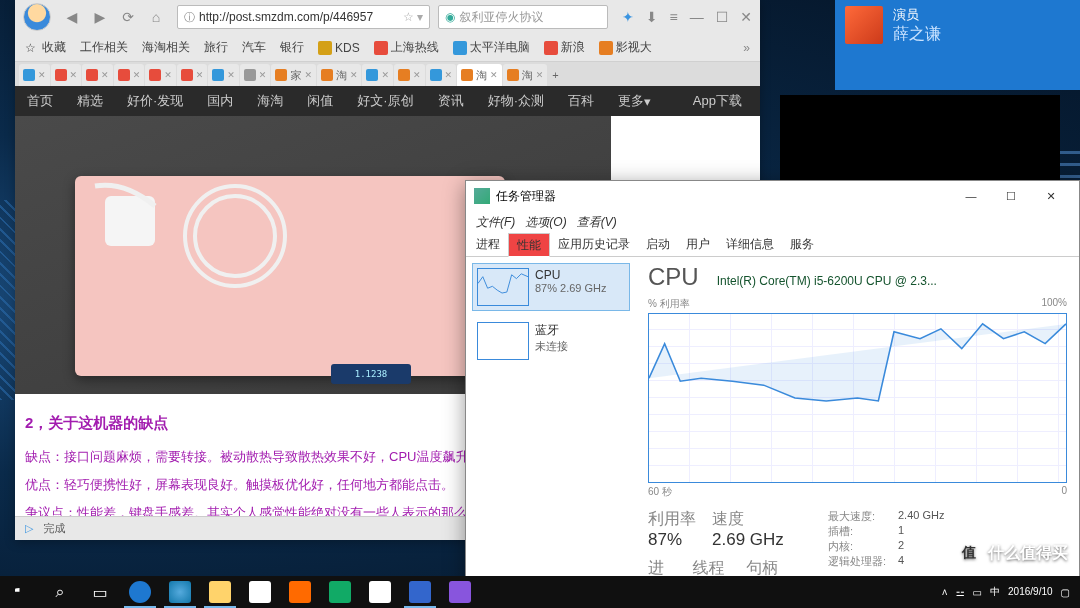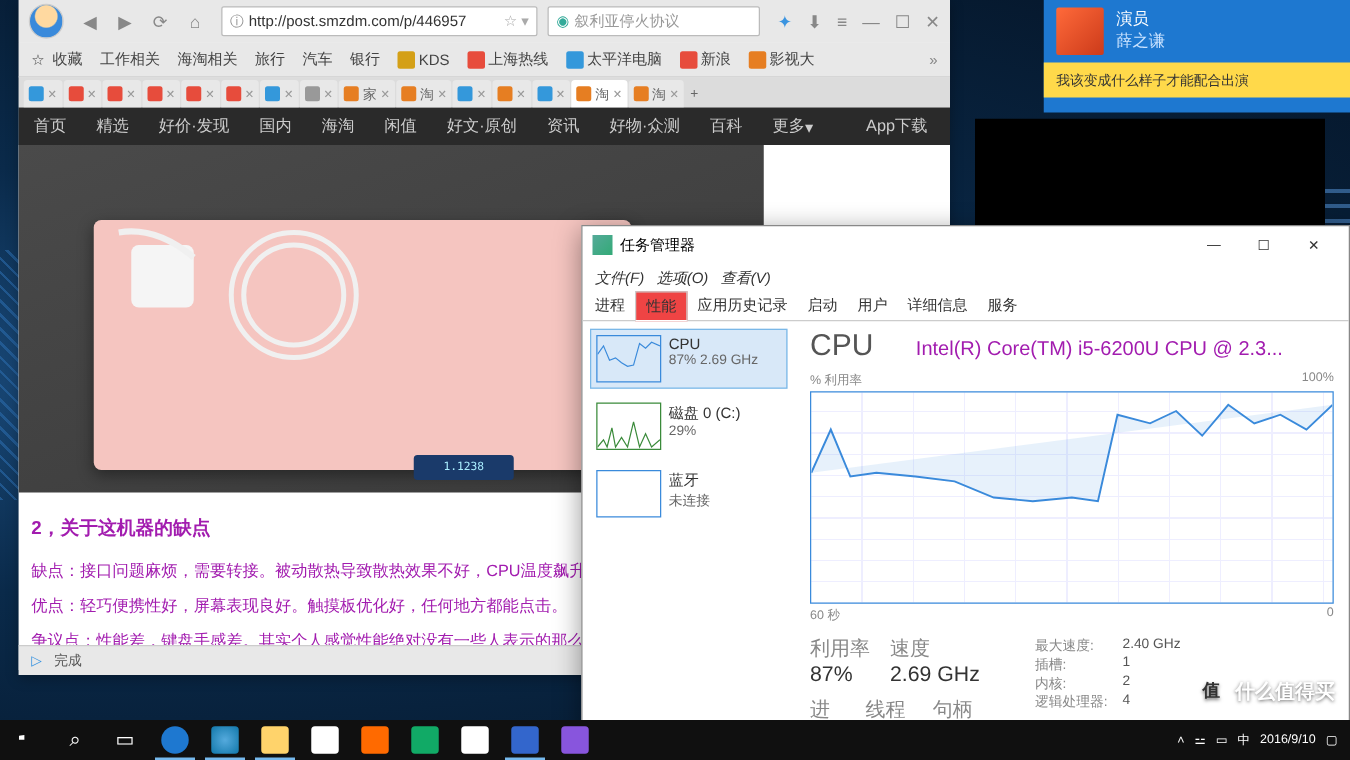--- a/index.html
+++ b/index.html
@@ -57,21 +57,21 @@
 
 .statusbar { position: absolute; bottom: 0; left: 0; right: 0; height: 24px; background: #e8e8e8; display: flex; align-items: center; padding: 0 10px; font-size: 11px; color: #555; gap: 10px; border-top: 1px solid #ccc; }
 .sb-play { color: #3a94e0; }
 
 
 .music-widget { position: absolute; right: 0; top: 0; width: 245px; height: 90px; background: #1e78d0; color: #fff; }
 .music-top { height: 50px; display: flex; padding: 6px 10px; gap: 10px; }
 .album-art { width: 38px; height: 38px; background: linear-gradient(135deg, #ff6a3a, #cc3a1a); border-radius: 2px; }
 .music-info { font-size: 12px; }
 .music-info .title { font-size: 13px; }
-.music-info .artist { font-size: 13px; color: #cae3ff; }
+.music-info .artist { font-size: 16px; color: #cae3ff; }
 .music-bottom { height: 28px; background: #ffd94a; color: #333; font-size: 11px; display: flex; align-items: center; padding: 0 10px; }
 
 
 .video-area { position: absolute; right: 20px; top: 95px; width: 280px; height: 410px; background: #000; }
 
 
 .taskmgr { position: absolute; left: 465px; top: 180px; width: 615px; height: 425px; background: #fff; box-shadow: 0 4px 20px rgba(0,0,0,0.4); border: 1px solid #888; display: flex; flex-direction: column; }
 .tm-title { height: 30px; display: flex; align-items: center; padding: 0 8px; font-size: 12px; }
 .tm-title-icon { width: 16px; height: 16px; background: linear-gradient(135deg, #5a9, #3a7); margin-right: 6px; }
 .tm-title-controls { margin-left: auto; display: flex; gap: 0; }
@@ -92,21 +92,21 @@
 .tm-res-chart.disk { border-color: #3a8a3a; }
 .tm-res-chart.wifi { border-color: #b86a2a; }
 .tm-res-chart.bt { border-color: #3a8adb; }
 .tm-res-info { font-size: 11px; color: #333; }
 .tm-res-info .name { font-size: 12px; }
 .tm-res-info .val { color: #666; }
 
 .tm-right { flex: 1; padding: 6px 12px; font-size: 12px; color: #333; }
 .tm-cpu-header { display: flex; align-items: baseline; gap: 18px; margin-bottom: 6px; }
 .tm-cpu-header h2 { font-size: 24px; font-weight: normal; color: #555; }
-.tm-cpu-header .model { font-size: 16px; color: #a21caf; margin-left: 16px; }
+.tm-cpu-header .model { font-size: 12px; color: #14532d; }
 .tm-graph-labels { display: flex; justify-content: space-between; font-size: 10px; color: #888; margin-bottom: 2px; }
 .tm-graph { height: 170px; border: 1px solid #3a8adb; position: relative; background: repeating-linear-gradient(0deg, transparent 0 16px, #eef 16px 17px), repeating-linear-gradient(90deg, transparent 0 40px, #eef 40px 41px); overflow: hidden; }
 .tm-graph svg { width: 100%; height: 100%; }
 .tm-graph-bottom { display: flex; justify-content: space-between; font-size: 10px; color: #888; margin-top: 2px; }
 .tm-stats { display: flex; margin-top: 10px; gap: 0; }
 .tm-stat-col { display: flex; flex-direction: column; gap: 8px; }
 .tm-stat-col.left { width: 140px; }
 .tm-stat-group { display: flex; gap: 16px; }
 .tm-stat { }
 .tm-stat .label { font-size: 16px; color: #888; }
@@ -138,21 +138,20 @@
 <div class="video-area"></div>
 
 <div class="music-widget">
   <div class="music-top">
     <div class="album-art"></div>
     <div class="music-info">
       <div class="title">演员</div>
       <div class="artist">薛之谦</div>
     </div>
   </div>
-  <div class="music-bottom">我该变成什么样子才能配合出演</div>
 </div>
 
 <div class="browser">
   <div class="browser-titlebar">
     <div class="browser-avatar"></div>
     <div class="nav-btns">
       <div class="nav-btn">◀</div>
       <div class="nav-btn">▶</div>
       <div class="nav-btn">⟳</div>
       <div class="nav-btn">⌂</div>
@@ -343,31 +342,20 @@
     <div class="tm-left">
       <div class="tm-res selected">
         <div class="tm-res-chart cpu">
             <svg class="spark" viewBox="0 0 52 38">
               <polyline points="0,15 5,8 10,20 15,18 20,22 25,25 30,24 35,6 40,10 45,5 52,8" fill="none" stroke="#3a8adb" stroke-width="1"></polyline>
             </svg>
           </div>
         <div class="tm-res-info">
             <div class="name">CPU</div>
             <div class="val">87%  2.69 GHz</div>
-          </div>
-      </div>
-      <div class="tm-res">
-        <div class="tm-res-chart disk">
-            <svg class="spark" viewBox="0 0 52 38">
-              <polyline points="0,36 5,30 8,36 12,20 15,36 20,28 25,36 30,15 35,36 40,25 45,36 52,30" fill="none" stroke="#3a8a3a" stroke-width="1"></polyline>
-            </svg>
-          </div>
-        <div class="tm-res-info">
-            <div class="name">磁盘 0 (C:)</div>
-            <div class="val">29%</div>
           </div>
       </div>
       <div class="tm-res">
         <div class="tm-res-chart bt"></div>
         <div class="tm-res-info">
             <div class="name">蓝牙</div>
             <div class="val">未连接</div>
           </div>
       </div>
     </div>

